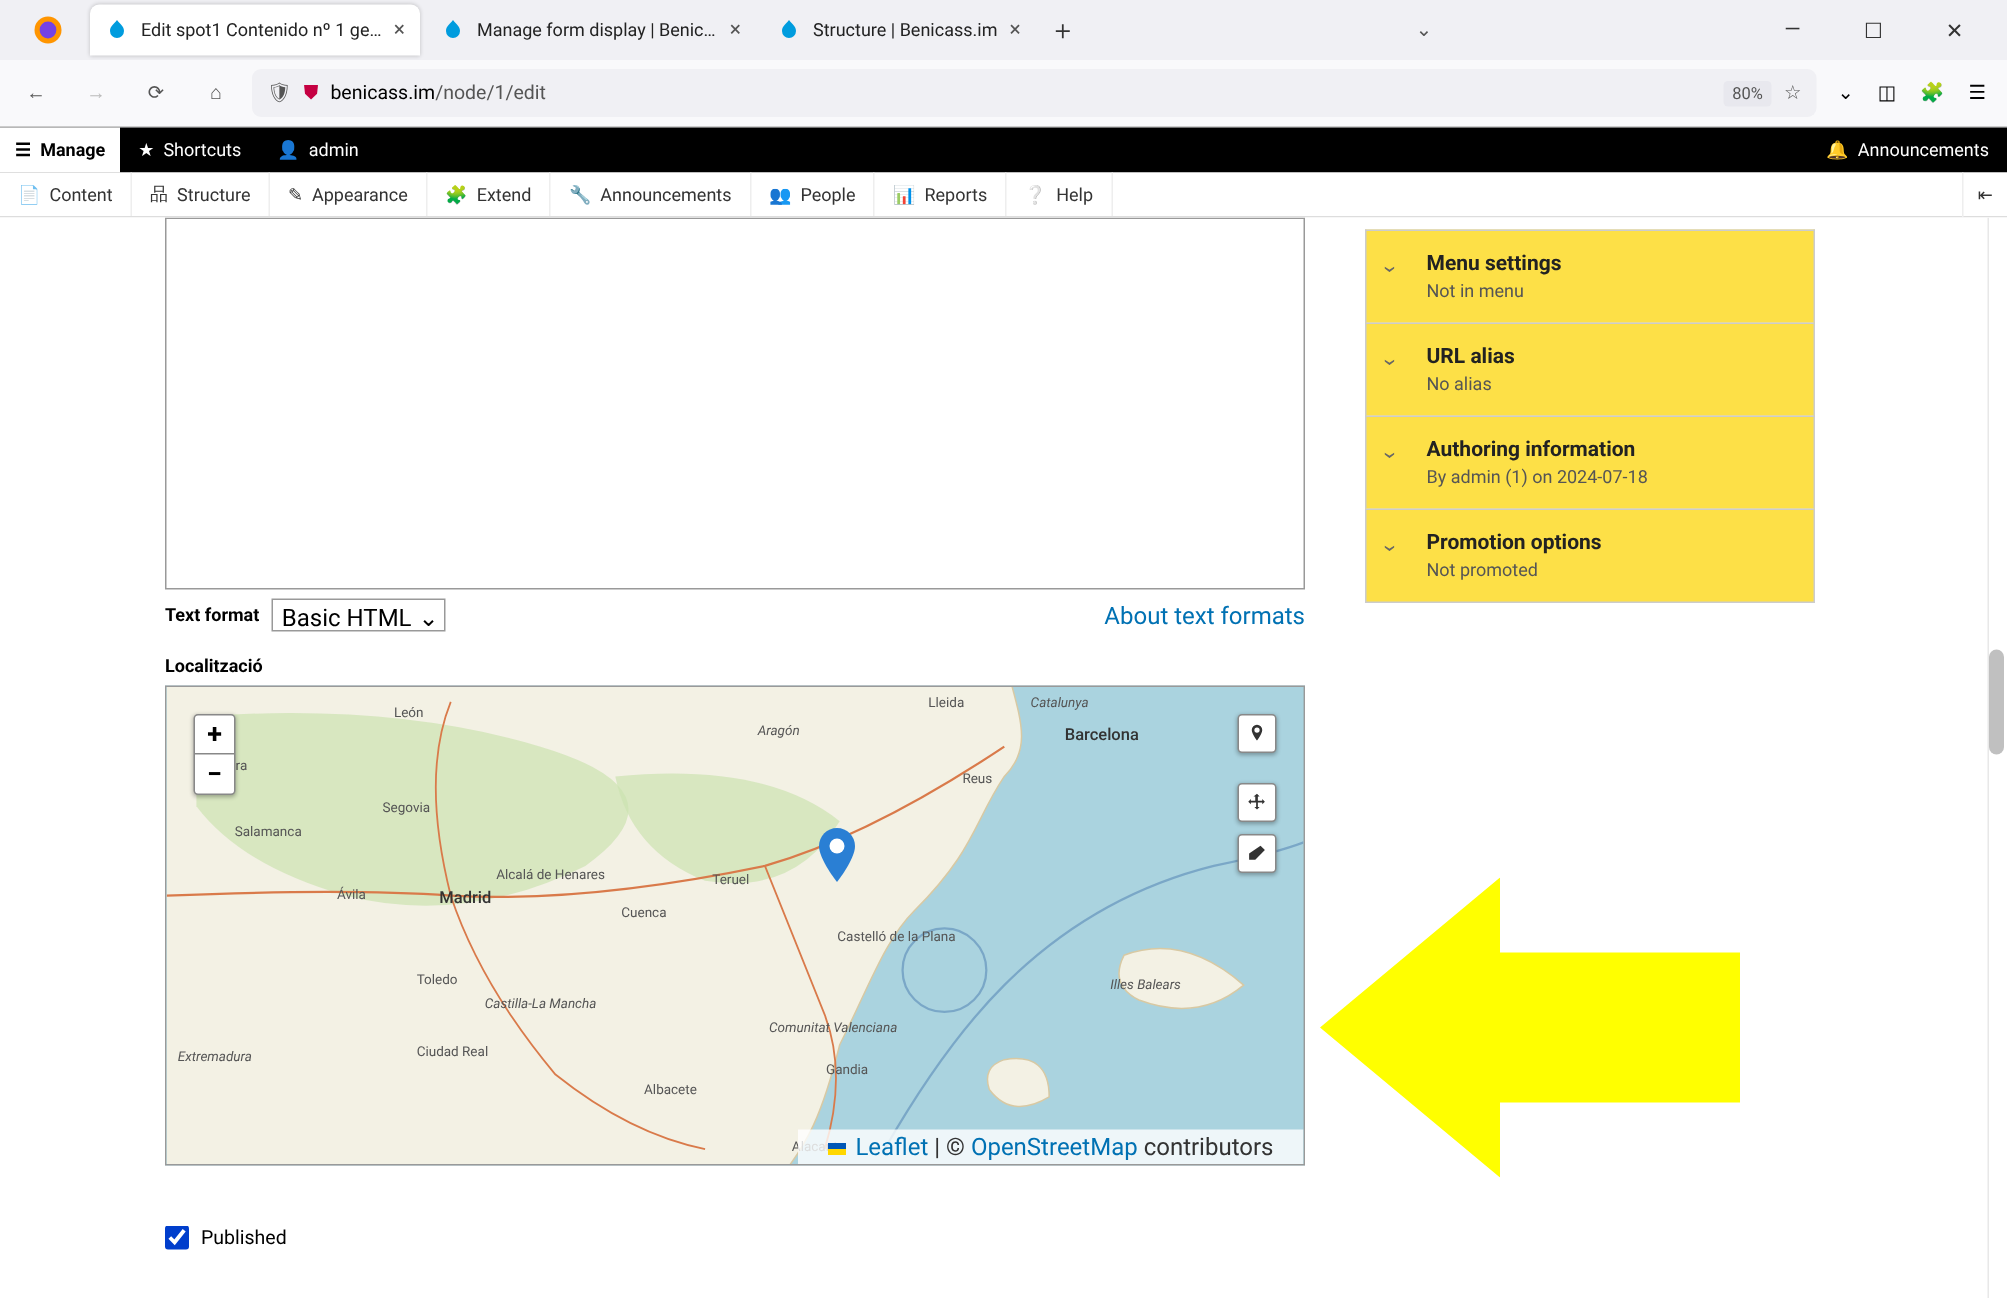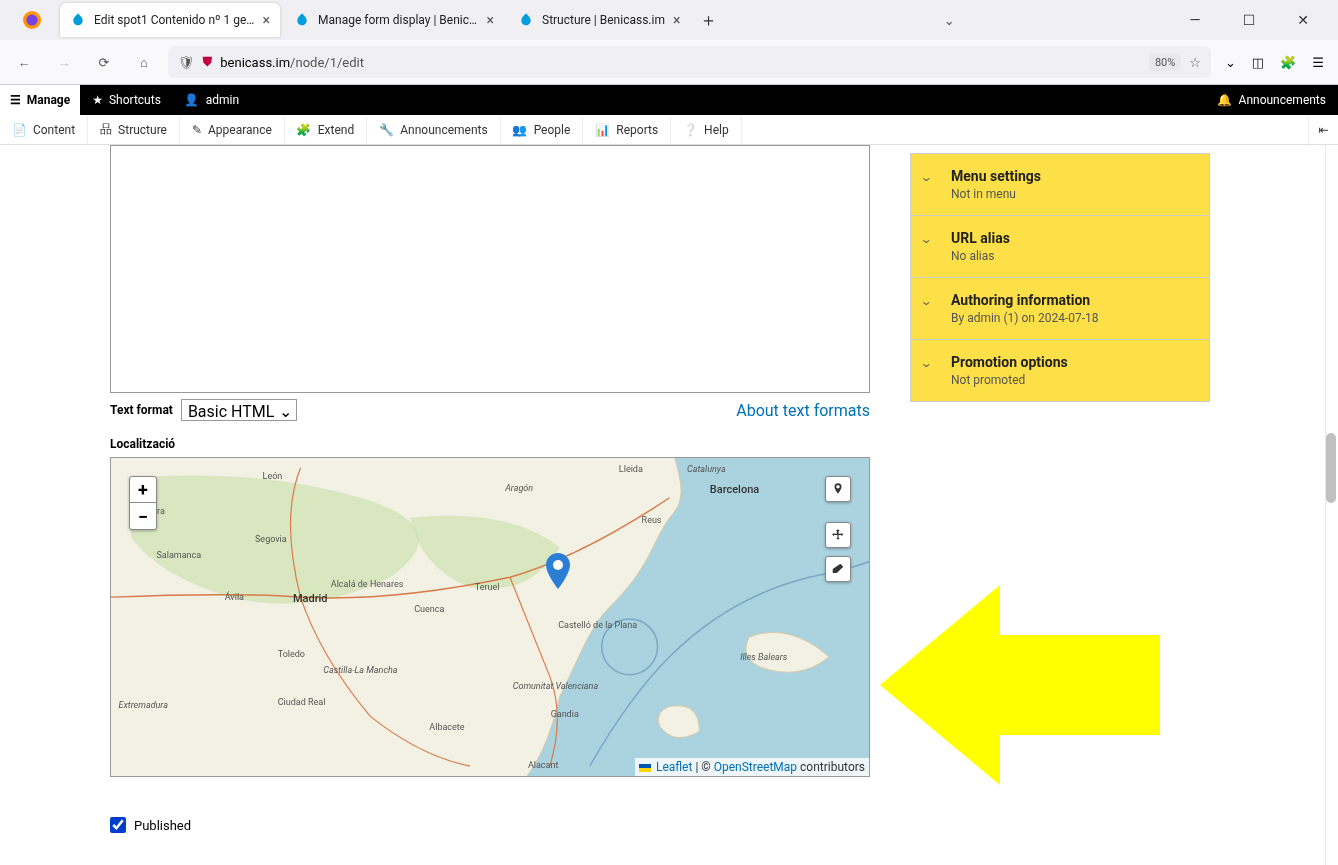--- a/index.html
+++ b/index.html
@@ -122,21 +122,21 @@
   .zoom-ctrl{
     position:absolute; top:18px; left:18px; border:1px solid #888;
     background:#fff; border-radius:3px; overflow:hidden; box-shadow:0 1px 3px rgba(0,0,0,.3);
   }
   .zoom-ctrl div{width:26px;height:26px;display:flex;align-items:center;justify-content:center;font-size:18px;font-weight:700;cursor:pointer;}
   .zoom-ctrl div:first-child{border-bottom:1px solid #888;}
   .map-tools-right { position:absolute; top:18px; right:18px; display:flex; flex-direction:column; gap:8px;}
   .map-tool-btn{ width:26px;height:26px;background:#fff;border:1px solid #888;border-radius:3px;display:flex;align-items:center;justify-content:center;box-shadow:0 1px 3px rgba(0,0,0,.3);}
   .map-attrib{
     position:absolute; bottom:0; right:0; background:rgba(255,255,255,.8);
-    font-size:12px; padding:2px 4px; color:#333;
+    font-size:16px; padding:2px 20px; color:#333;
   }
   .map-attrib a{color:#0071b3;text-decoration:none;}
   .map-marker{position:absolute; left:59%; top:42%; transform:translate(-50%,-100%);}
   .map-city{position:absolute;font-size:9px;color:#555;}
   .map-city.cap{font-size:11px;color:#333;font-weight:500;}
 
   .published-row{display:flex;align-items:center;gap:8px;margin-top:40px;font-size:13px;}
   .published-row input{width:16px;height:16px;accent-color:#003ecc;}
 
   

